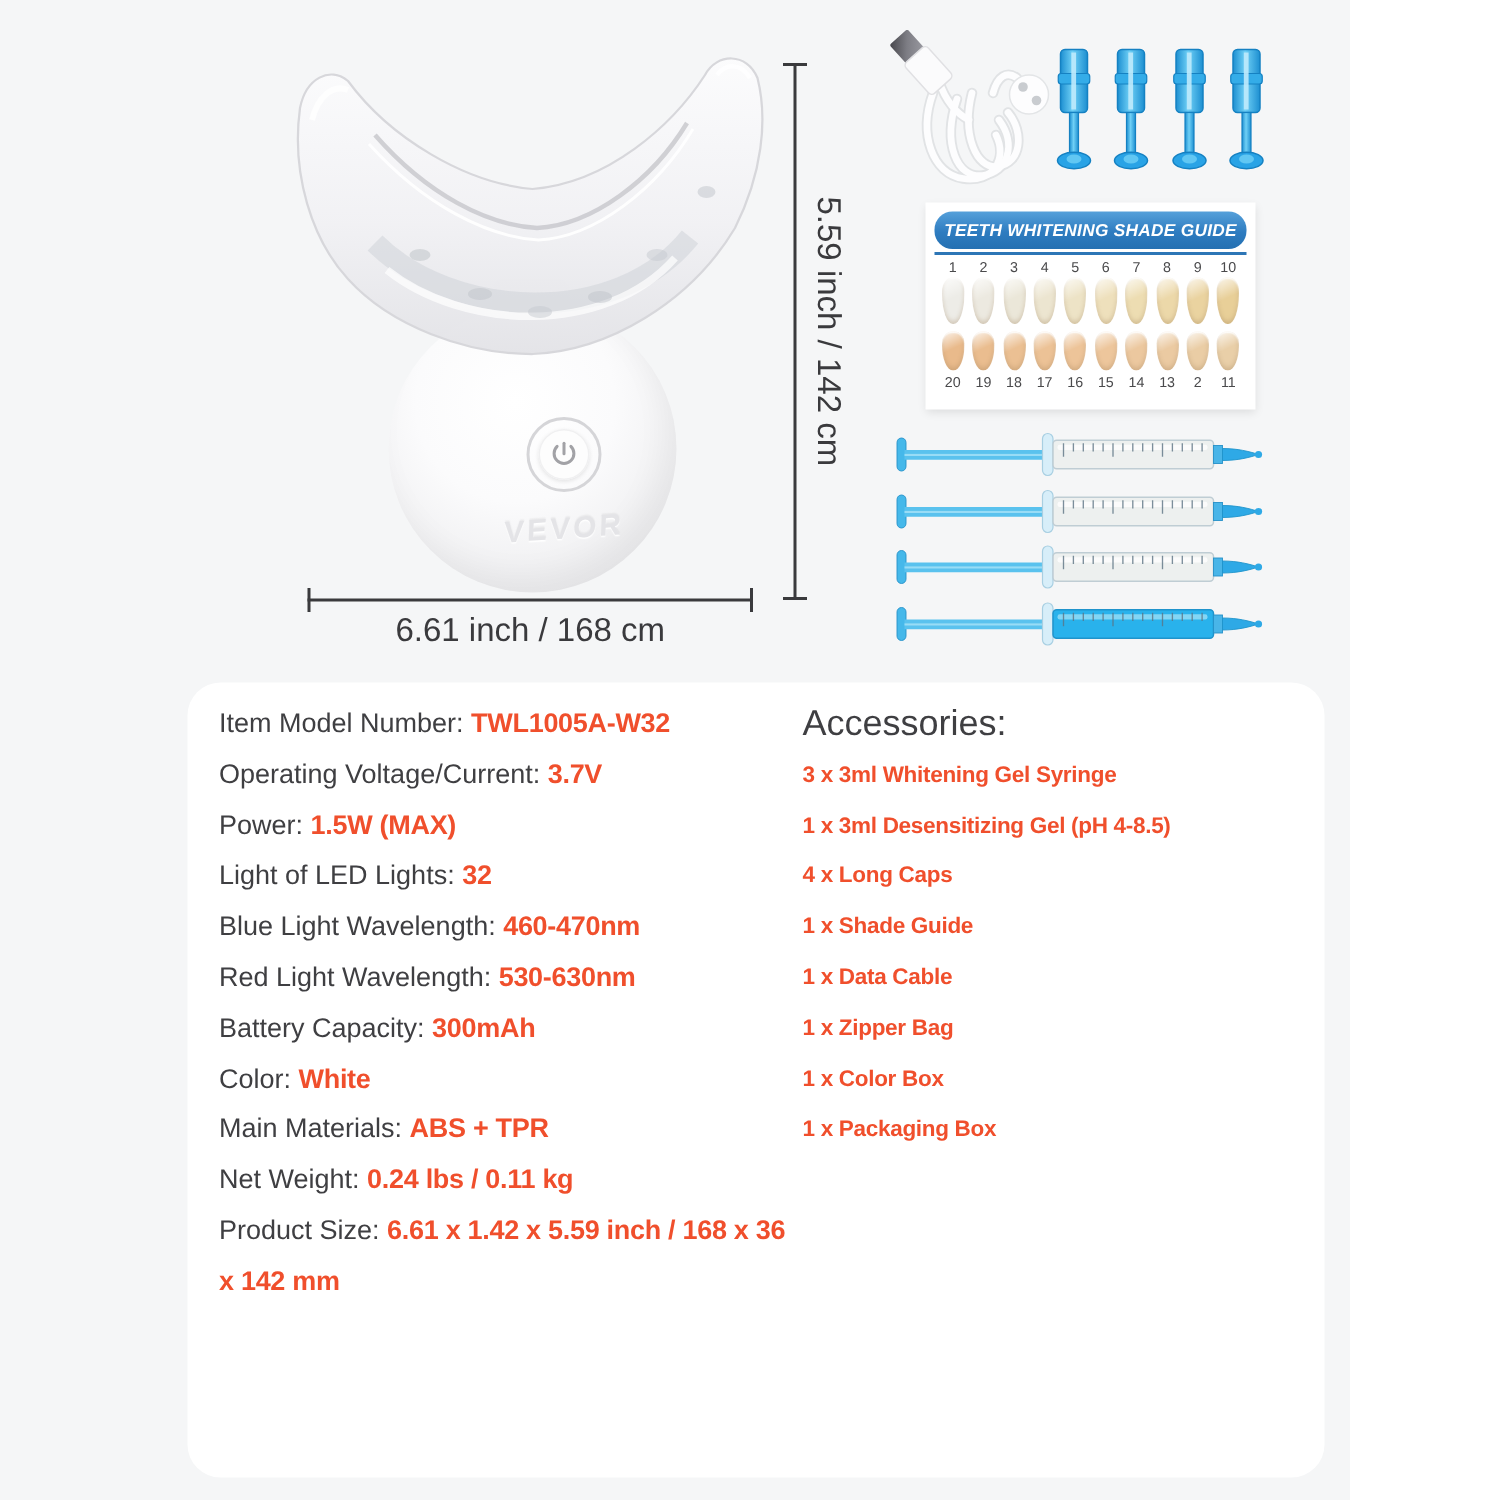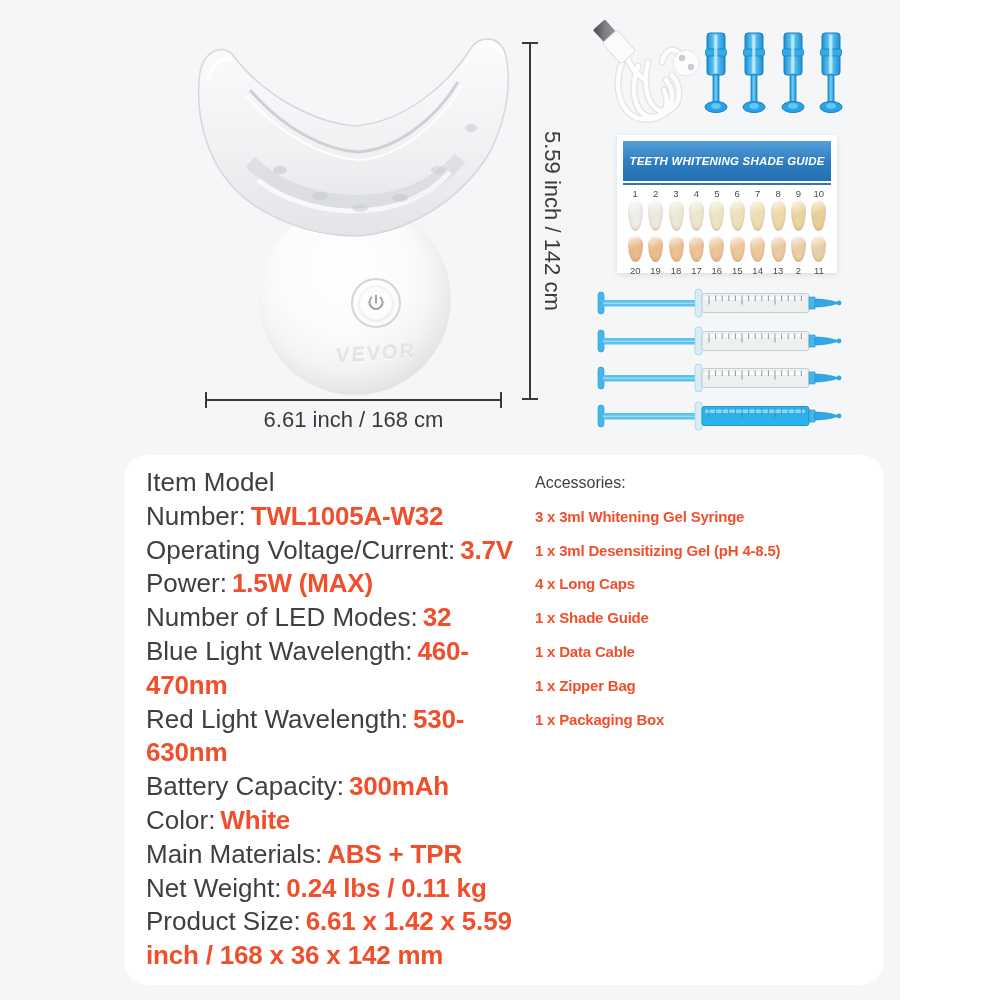--- a/index.html
+++ b/index.html
@@ -32,42 +32,42 @@
   .dim-v-line::before{top:0;} .dim-v-line::after{bottom:0;}
   .dim-v-label{position:absolute;left:537px;top:42px;height:358px;width:30px;
     writing-mode:vertical-rl;display:flex;align-items:center;justify-content:center;
     font-size:22px;color:#3a3a3d;white-space:nowrap;}
 
   
   .usb-svg{position:absolute;left:592px;top:20px;}
   .caps-row{position:absolute;left:701px;top:30px;width:145px;display:flex;justify-content:space-between;}
   .shade-guide{position:absolute;left:617px;top:135px;width:220px;height:138px;background:#ffffff;
     box-shadow:0 2px 6px rgba(0,0,0,0.10);padding:0;box-sizing:border-box;}
-  .sg-header{margin:6px 6px 0 6px;height:40px;background:linear-gradient(180deg,#55a0da 0%,#2e7cc0 55%,#2470b2 100%);
+  .sg-header{margin:6px 6px 0 6px;height:25px;background:linear-gradient(180deg,#55a0da 0%,#2e7cc0 55%,#2470b2 100%);
     color:#ffffff;font-style:italic;font-weight:bold;font-size:11.5px;letter-spacing:.2px;
-    display:flex;align-items:center;justify-content:center;white-space:nowrap;}
+    display:flex;align-items:center;justify-content:center;white-space:nowrap;border-radius:12px;}
   .sg-underline{margin:2px 6px 0 6px;height:2px;background:#2d76b6;}
   .sg-numbers{display:flex;margin:3px 8px 0 8px;}
   .sg-numbers span{flex:1;text-align:center;font-size:9.5px;color:#4a4a4c;}
   .sg-teeth{display:flex;margin:1px 8px 0 8px;}
   .sg-teeth .tooth-cell{flex:1;display:flex;justify-content:center;}
   .tooth{width:15px;border-radius:46% 46% 48% 48% / 30% 30% 65% 65%;
     box-shadow:inset 0 -2px 3px rgba(150,120,80,0.28), inset 0 1px 1px #ffffff;}
   .tooth.top{height:31px;} .tooth.bottom{height:26px;margin-top:4px;}
   .syringes{position:absolute;left:596px;top:288px;}
   .syringe-item{display:block;height:30px;margin-bottom:7.5px;}
 
   
   .spec-card{position:absolute;left:125px;top:455px;width:758px;height:530px;background:#ffffff;border-radius:22px;}
   .spec-col-left{position:absolute;left:21px;top:11px;width:380px;}
   .spec-col-right{position:absolute;left:410px;top:11px;width:345px;}
-  .spec-entry{font-size:26px;line-height:33.8px;color:#3f3f42;}
+  .spec-entry{font-size:18px;line-height:33.8px;color:#3f3f42;}
   .spec-entry .lab{color:#3f3f42;margin-right:5px;}
   .spec-entry .val{color:#f04f2c;font-weight:bold;letter-spacing:-0.2px;}
-  .acc-title{font-size:16px;line-height:33.8px;color:#3f3f42;}
+  .acc-title{font-size:24px;line-height:33.8px;color:#3f3f42;}
   .acc-item{font-size:15px;line-height:33.8px;color:#f04f2c;font-weight:bold;letter-spacing:-0.2px;}
 </style>
 </head>
 <body>
 
 <div class="stage">
   <div class="gray-panel">
 
     <div class="device-stem"></div>
     <div class="device-body"></div>
@@ -405,35 +405,36 @@
   <path d="M219,11 C229,11 237,13 243,15 C237,17 229,19 219,19 Z" fill="#2ea9e6" stroke="#1f94cc" stroke-width="0.6"></path>
   <circle cx="243" cy="15" r="2.4" fill="#2ea9e6"></circle>
 </svg>
       </div>
 
     <div class="spec-card">
       <div class="spec-col-left">
           <div class="spec-entry"><span class="lab">Item Model Number:</span><span class="val">TWL1005A-W32</span></div>
           <div class="spec-entry"><span class="lab">Operating Voltage/Current:</span><span class="val">3.7V</span></div>
           <div class="spec-entry"><span class="lab">Power:</span><span class="val">1.5W (MAX)</span></div>
-          <div class="spec-entry"><span class="lab">Number of LED Modes:</span><span class="val">32</span></div>
+          <div class="spec-entry"><span class="lab">Light of LED Lights:</span><span class="val">32</span></div>
           <div class="spec-entry"><span class="lab">Blue Light Wavelength:</span><span class="val">460-470nm</span></div>
           <div class="spec-entry"><span class="lab">Red Light Wavelength:</span><span class="val">530-630nm</span></div>
           <div class="spec-entry"><span class="lab">Battery Capacity:</span><span class="val">300mAh</span></div>
           <div class="spec-entry"><span class="lab">Color:</span><span class="val">White</span></div>
           <div class="spec-entry"><span class="lab">Main Materials:</span><span class="val">ABS + TPR</span></div>
           <div class="spec-entry"><span class="lab">Net Weight:</span><span class="val">0.24 lbs / 0.11 kg</span></div>
           <div class="spec-entry"><span class="lab">Product Size:</span><span class="val">6.61 x 1.42 x 5.59 inch / 168 x 36 x 142 mm</span></div>
         </div>
       <div class="spec-col-right">
         <div class="acc-title">Accessories:</div>
       <div class="acc-item">3 x 3ml Whitening Gel Syringe</div>
           <div class="acc-item">1 x 3ml Desensitizing Gel (pH 4-8.5)</div>
           <div class="acc-item">4 x Long Caps</div>
           <div class="acc-item">1 x Shade Guide</div>
           <div class="acc-item">1 x Data Cable</div>
           <div class="acc-item">1 x Zipper Bag</div>
+          <div class="acc-item">1 x Color Box</div>
           <div class="acc-item">1 x Packaging Box</div>
         </div>
     </div>
 
   </div>
 </div>
 
 </body></html>

